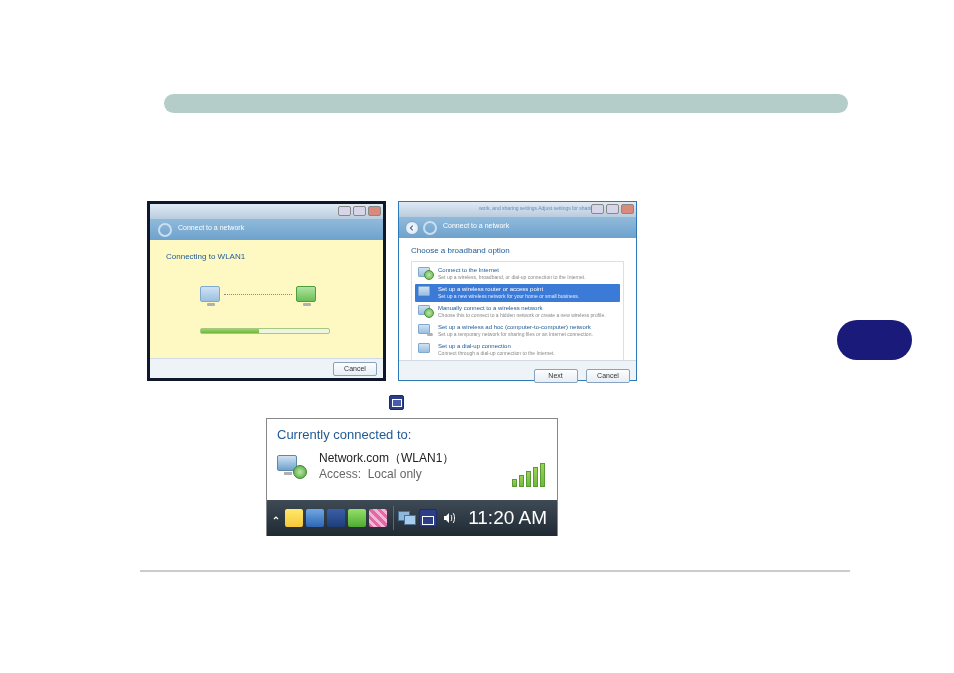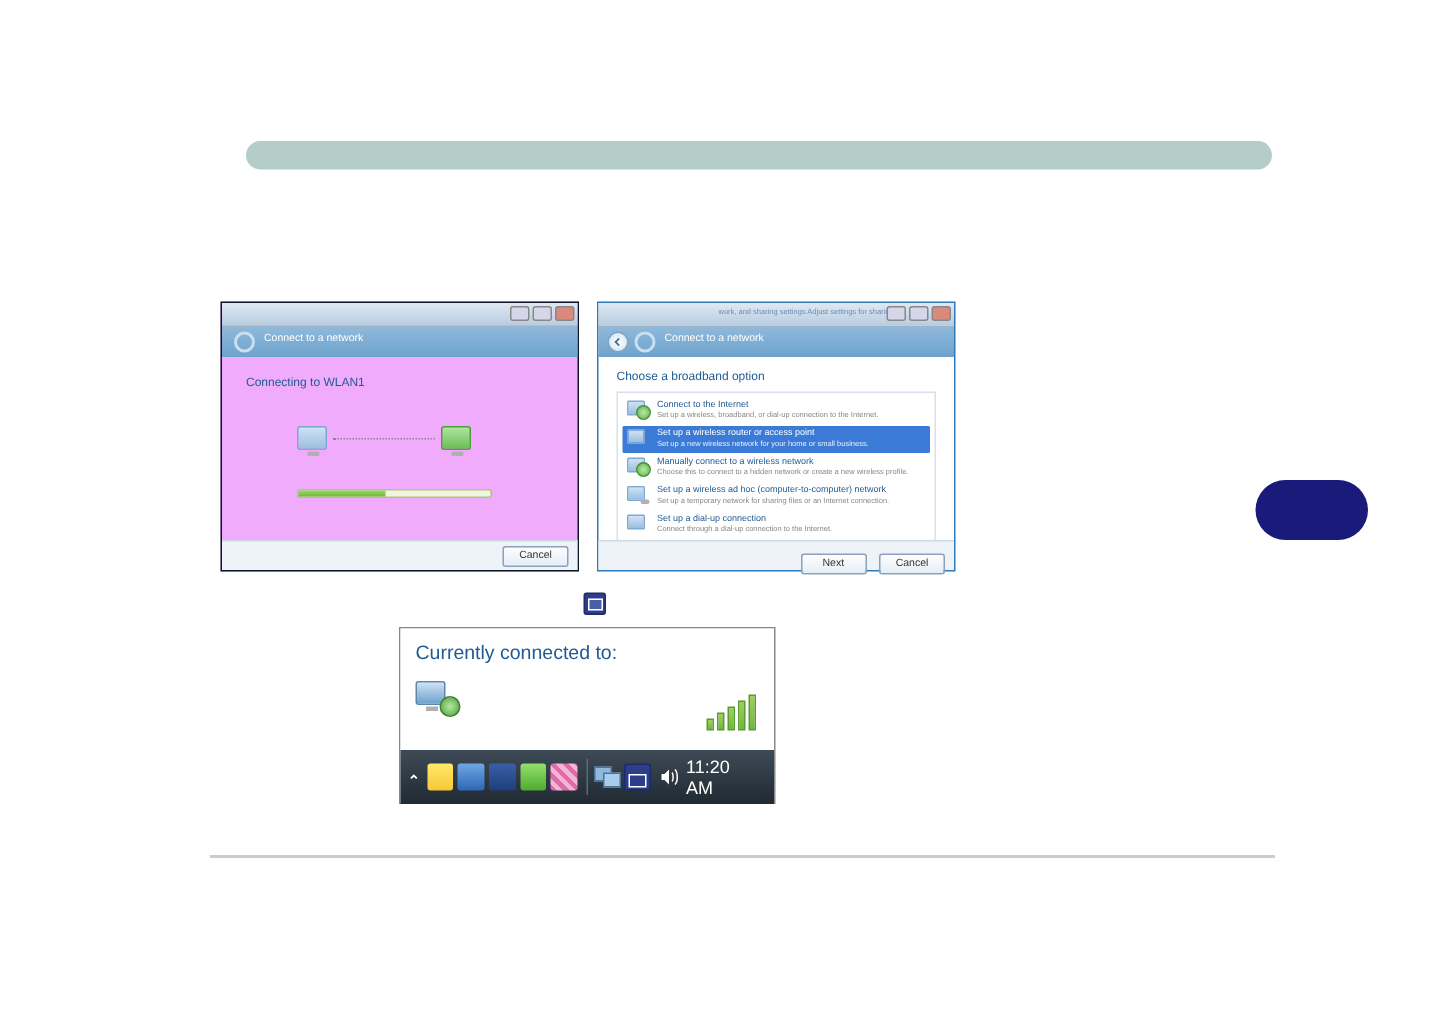--- a/index.html
+++ b/index.html
@@ -8,21 +8,21 @@
 
 .topbar{position:absolute;left:164px;top:94px;width:684px;height:19px;background:#b5cdc9;border-radius:10px}
 
 
 .sidepill{position:absolute;left:837px;top:320px;width:75px;height:40px;background:#1a1a7a;border-radius:20px}
 
 
 .hr{position:absolute;left:140px;top:570px;width:710px;height:2px;background:#ccc}
 
 
-.shot1{position:absolute;left:147px;top:201px;width:239px;height:180px;border:1px solid #0f172a;background:#f0abfc;font-size:0}
+.shot1{position:absolute;left:147px;top:201px;width:239px;height:180px;border:3px solid #0f172a;background:#fef9c3;font-size:0}
 .shot1 .toprow{height:16px;background:linear-gradient(#dfe9f3,#b8ccdf);border-bottom:1px solid #9cb5cd;position:relative}
 .shot1 .toprow .winbtns{position:absolute;right:2px;top:2px;display:flex;gap:2px}
 .shot1 .toprow .winbtns span{width:13px;height:10px;background:#d6d6e8;border:1px solid #888;border-radius:2px;display:inline-block}
 .shot1 .toprow .winbtns span:last-child{background:#d98a7a}
 .shot1 .banner{height:20px;background:linear-gradient(#8fb9da,#6ea2cc);position:relative}
 .shot1 .banner .ring{position:absolute;left:8px;top:3px;width:14px;height:14px;border:2px solid #c9dfef;border-radius:50%}
 .shot1 .banner .btext{position:absolute;left:28px;top:4px;font-size:7px;color:#fff}
 .shot1 .content{padding:12px 16px;height:124px;position:relative}
 .shot1 .content .connmsg{font-size:8px;color:#1f5a94}
 .shot1 .icons{position:absolute;left:50px;top:46px;display:flex;align-items:center}
@@ -62,21 +62,21 @@
 .opt.selected .ot1{color:#fff}
 .opt .ot2{font-size:5px;color:#888;line-height:6px}
 .opt.selected .ot2{color:#e6eefc}
 .shot2 .footer{position:absolute;left:0;right:0;bottom:0;height:20px;background:#eef3f8;border-top:1px solid #d0dbe6;text-align:right;padding:3px 6px}
 
 
 .miniicon{position:absolute;left:389px;top:395px;width:15px;height:15px;background:#2c3d8a;border:1px solid #1e2b66;border-radius:2px;display:flex;align-items:center;justify-content:center}
 .miniicon::before{content:"";width:8px;height:6px;border:1px solid #fff;background:#4a5da8}
 
 
-.shot3{position:absolute;left:266px;top:418px;width:251px;height:118px;border:1px solid #888}
+.shot3{position:absolute;left:266px;top:418px;width:292px;height:118px;border:1px solid #888}
 .shot3 .tooltip{height:81px;background:#fff;padding:8px 10px}
 .shot3 .tooltip .tt-title{font-size:13px;color:#1f5a94;margin-bottom:8px}
 .shot3 .tooltip .tt-row{display:flex;align-items:center}
 .shot3 .tooltip .tt-ic{width:36px;height:30px;margin-right:6px;position:relative}
 .shot3 .tooltip .tt-ic .m1{position:absolute;left:0;top:4px;width:20px;height:16px;background:linear-gradient(#cfe2f4,#6ea2cc);border:1px solid #5c88b0;border-radius:2px}
 .shot3 .tooltip .tt-ic .m1::after{content:"";position:absolute;left:6px;top:16px;width:8px;height:3px;background:#b0b0b0}
 .shot3 .tooltip .tt-ic .g{position:absolute;left:16px;top:14px;width:14px;height:14px;border-radius:50%;background:radial-gradient(#b8e8a6,#4a9e37);border:1px solid #3d8230}
 .shot3 .tooltip .tt-txt .l1{font-size:12px;color:#222}
 .shot3 .tooltip .tt-txt .l2{font-size:12px;color:#666}
 .shot3 .tooltip .sigbars{position:absolute;right:12px;top:44px;display:flex;align-items:flex-end;gap:2px}
@@ -95,21 +95,21 @@
 .ic-green{background:linear-gradient(#94e06a,#4faa32)}
 .ic-pink{background:repeating-linear-gradient(45deg,#e06aa8,#e06aa8 3px,#f4b4d4 3px,#f4b4d4 6px)}
 .shot3 .taskbar .sep{width:2px;height:24px;border-left:1px solid #5a6a77;margin:0 3px}
 .ic-pcpair{position:relative;background:transparent}
 .ic-pcpair::before{content:"";position:absolute;left:0;top:2px;width:10px;height:8px;background:#8fb8db;border:1px solid #4c7296}
 .ic-pcpair::after{content:"";position:absolute;left:6px;top:6px;width:10px;height:8px;background:#a8cceb;border:1px solid #4c7296}
 .ic-net{background:#2c3d8a;border:1px solid #1e2b66}
 .ic-net::before{content:"";display:block;width:10px;height:7px;border:1px solid #fff;margin:4px auto 0}
 .ic-vol{background:transparent}
 .ic-vol svg{width:16px;height:16px}
-.shot3 .taskbar .clock{margin-left:auto;color:#fff;font-size:12px;padding-right:6px}
+.shot3 .taskbar .clock{margin-left:auto;color:#fff;font-size:19px;padding-right:6px}
 </style>
 </head>
 <body>
 
 <div class="topbar"></div>
 <div class="sidepill"></div>
 <div class="hr"></div>
 
 <div class="shot1">
   <div class="toprow">
@@ -215,20 +215,27 @@
 
 <div class="miniicon"></div>
 
 <div class="shot3">
   <div class="tooltip">
     <div class="tt-title">Currently connected to:</div>
     <div class="tt-row">
       <div class="tt-ic">
         <div class="m1"></div>
           <div class="g"></div>
+      </div>
+      <div class="tt-txt">
+        <div class="l1">Network.com（WLAN1）</div>
+        <div class="l2">
+          <span>Access:</span>
+          &nbsp;<span>Local only</span>
+        </div>
       </div>
     </div>
     <div class="sigbars">
       <span></span>
         <span></span>
         <span></span>
         <span></span>
         <span></span>
     </div>
   </div>

